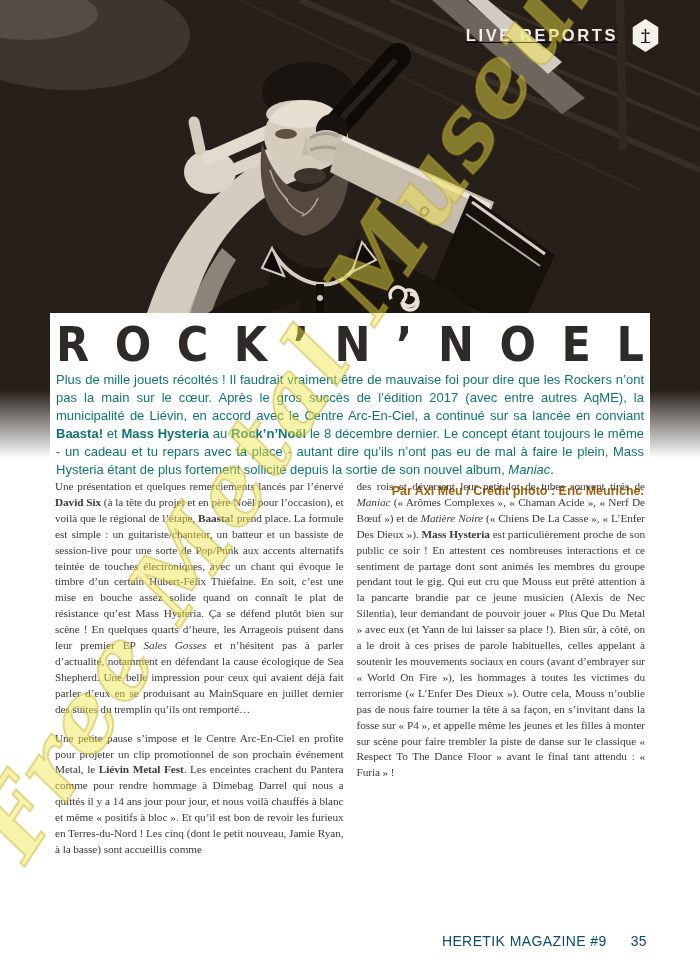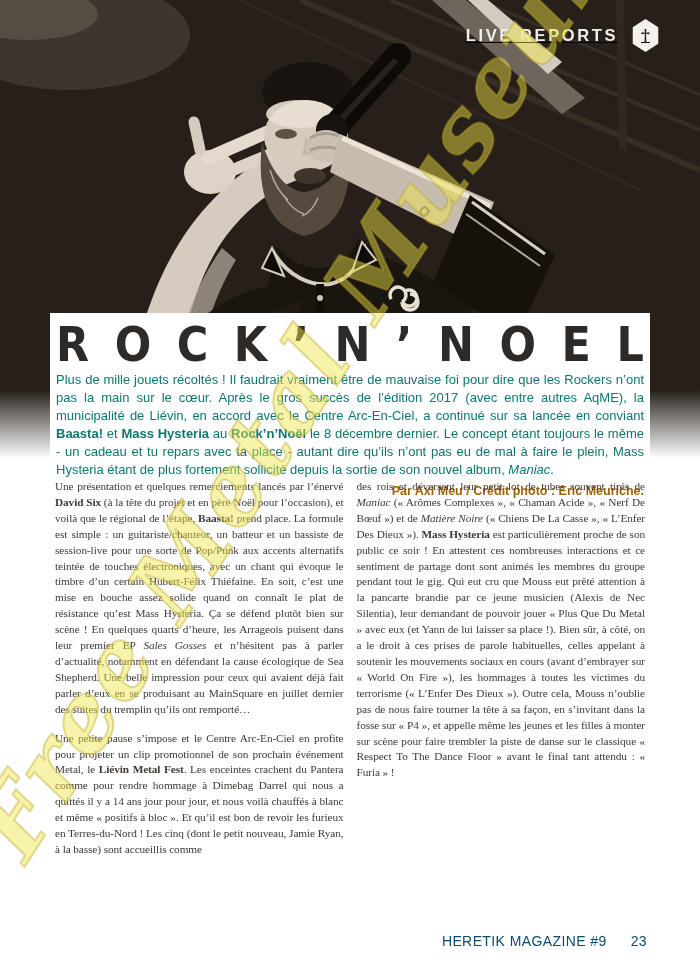--- a/index.html
+++ b/index.html
@@ -176,18 +176,18 @@
         <p class="rich-para"><span>Une présentation et quelques remerciements lancés par l’énervé </span><span style="font-weight: bold;">David Six</span><span> (à la tête du projet et en père Noël pour l’occasion), et voilà que le régional de l’étape, </span><span style="font-weight: bold;">Baasta!</span><span> prend place. La formule est simple : un guitariste/chanteur, un batteur et un bassiste de session-live pour une sorte de Pop/Punk aux accents alternatifs teintée de touches électroniques, avec un chant qui évoque le timbre d’un certain Hubert-Félix Thiéfaine. En soit, c’est une mise en bouche assez solide quand on connaît le plat de résistance qu’est Mass Hysteria. Ça se défend plutôt bien sur scène ! En quelques quarts d’heure, les Arrageois puisent dans leur premier EP </span><span style="font-style: italic;">Sales Gosses</span><span> et n’hésitent pas à parler d’actualité, notamment en défendant la cause écologique de Sea Shepherd. Une belle impression pour ceux qui avaient déjà fait parler d’eux en se produisant au MainSquare en juillet dernier des suites du tremplin qu’ils ont remporté…</span></p>
         <p class="rich-para"><span>Une petite pause s’impose et le Centre Arc-En-Ciel en profite pour projeter un clip promotionnel de son prochain événement Metal, le </span><span style="font-weight: bold;">Liévin Metal Fest</span><span>. Les enceintes crachent du Pantera comme pour rendre hommage à Dimebag Darrel qui nous a quittés il y a 14 ans jour pour jour, et nous voilà chauffés à blanc et même « positifs à bloc ». Et qu’il est bon de revoir les furieux en Terres-du-Nord ! Les cinq (dont le petit nouveau, Jamie Ryan, à la basse) sont accueillis comme</span></p>
       </div>
     <div class="col">
         <p class="rich-para"><span>des rois et déversent leur petit lot de tubes souvent tirés de </span><span style="font-style: italic;">Maniac</span><span> (« Arômes Complexes », « Chaman Acide », « Nerf De Bœuf ») et de </span><span style="font-style: italic;">Matière Noire</span><span> (« Chiens De La Casse », « L’Enfer Des Dieux »). </span><span style="font-weight: bold;">Mass Hysteria</span><span> est particulièrement proche de son public ce soir ! En attestent ces nombreuses interactions et ce sentiment de partage dont sont animés les membres du groupe pendant tout le gig. Qui eut cru que Mouss eut prêté attention à la pancarte brandie par ce jeune musicien (Alexis de Nec Silentia), leur demandant de pouvoir jouer « Plus Que Du Metal » avec eux (et Yann de lui laisser sa place !). Bien sûr, à côté, on a le droit à ces prises de parole habituelles, celles appelant à soutenir les mouvements sociaux en cours (avant d’embrayer sur « World On Fire »), les hommages à toutes les victimes du terrorisme (« L’Enfer Des Dieux »). Outre cela, Mouss n’oublie pas de nous faire tourner la tête à sa façon, en s’invitant dans la fosse sur « P4 », et appelle même les jeunes et les filles à monter sur scène pour faire trembler la piste de danse sur le classique « Respect To The Dance Floor » avant le final tant attendu : « Furia » !</span></p>
       </div>
   </div>
 
   <div class="footer">
     <span>HERETIK MAGAZINE #9</span>
-    <span>23</span>
+    <span>35</span>
   </div>
 
   <div class="watermark">Free Metal Museum</div>
 
 </div>
 
 </body></html>

